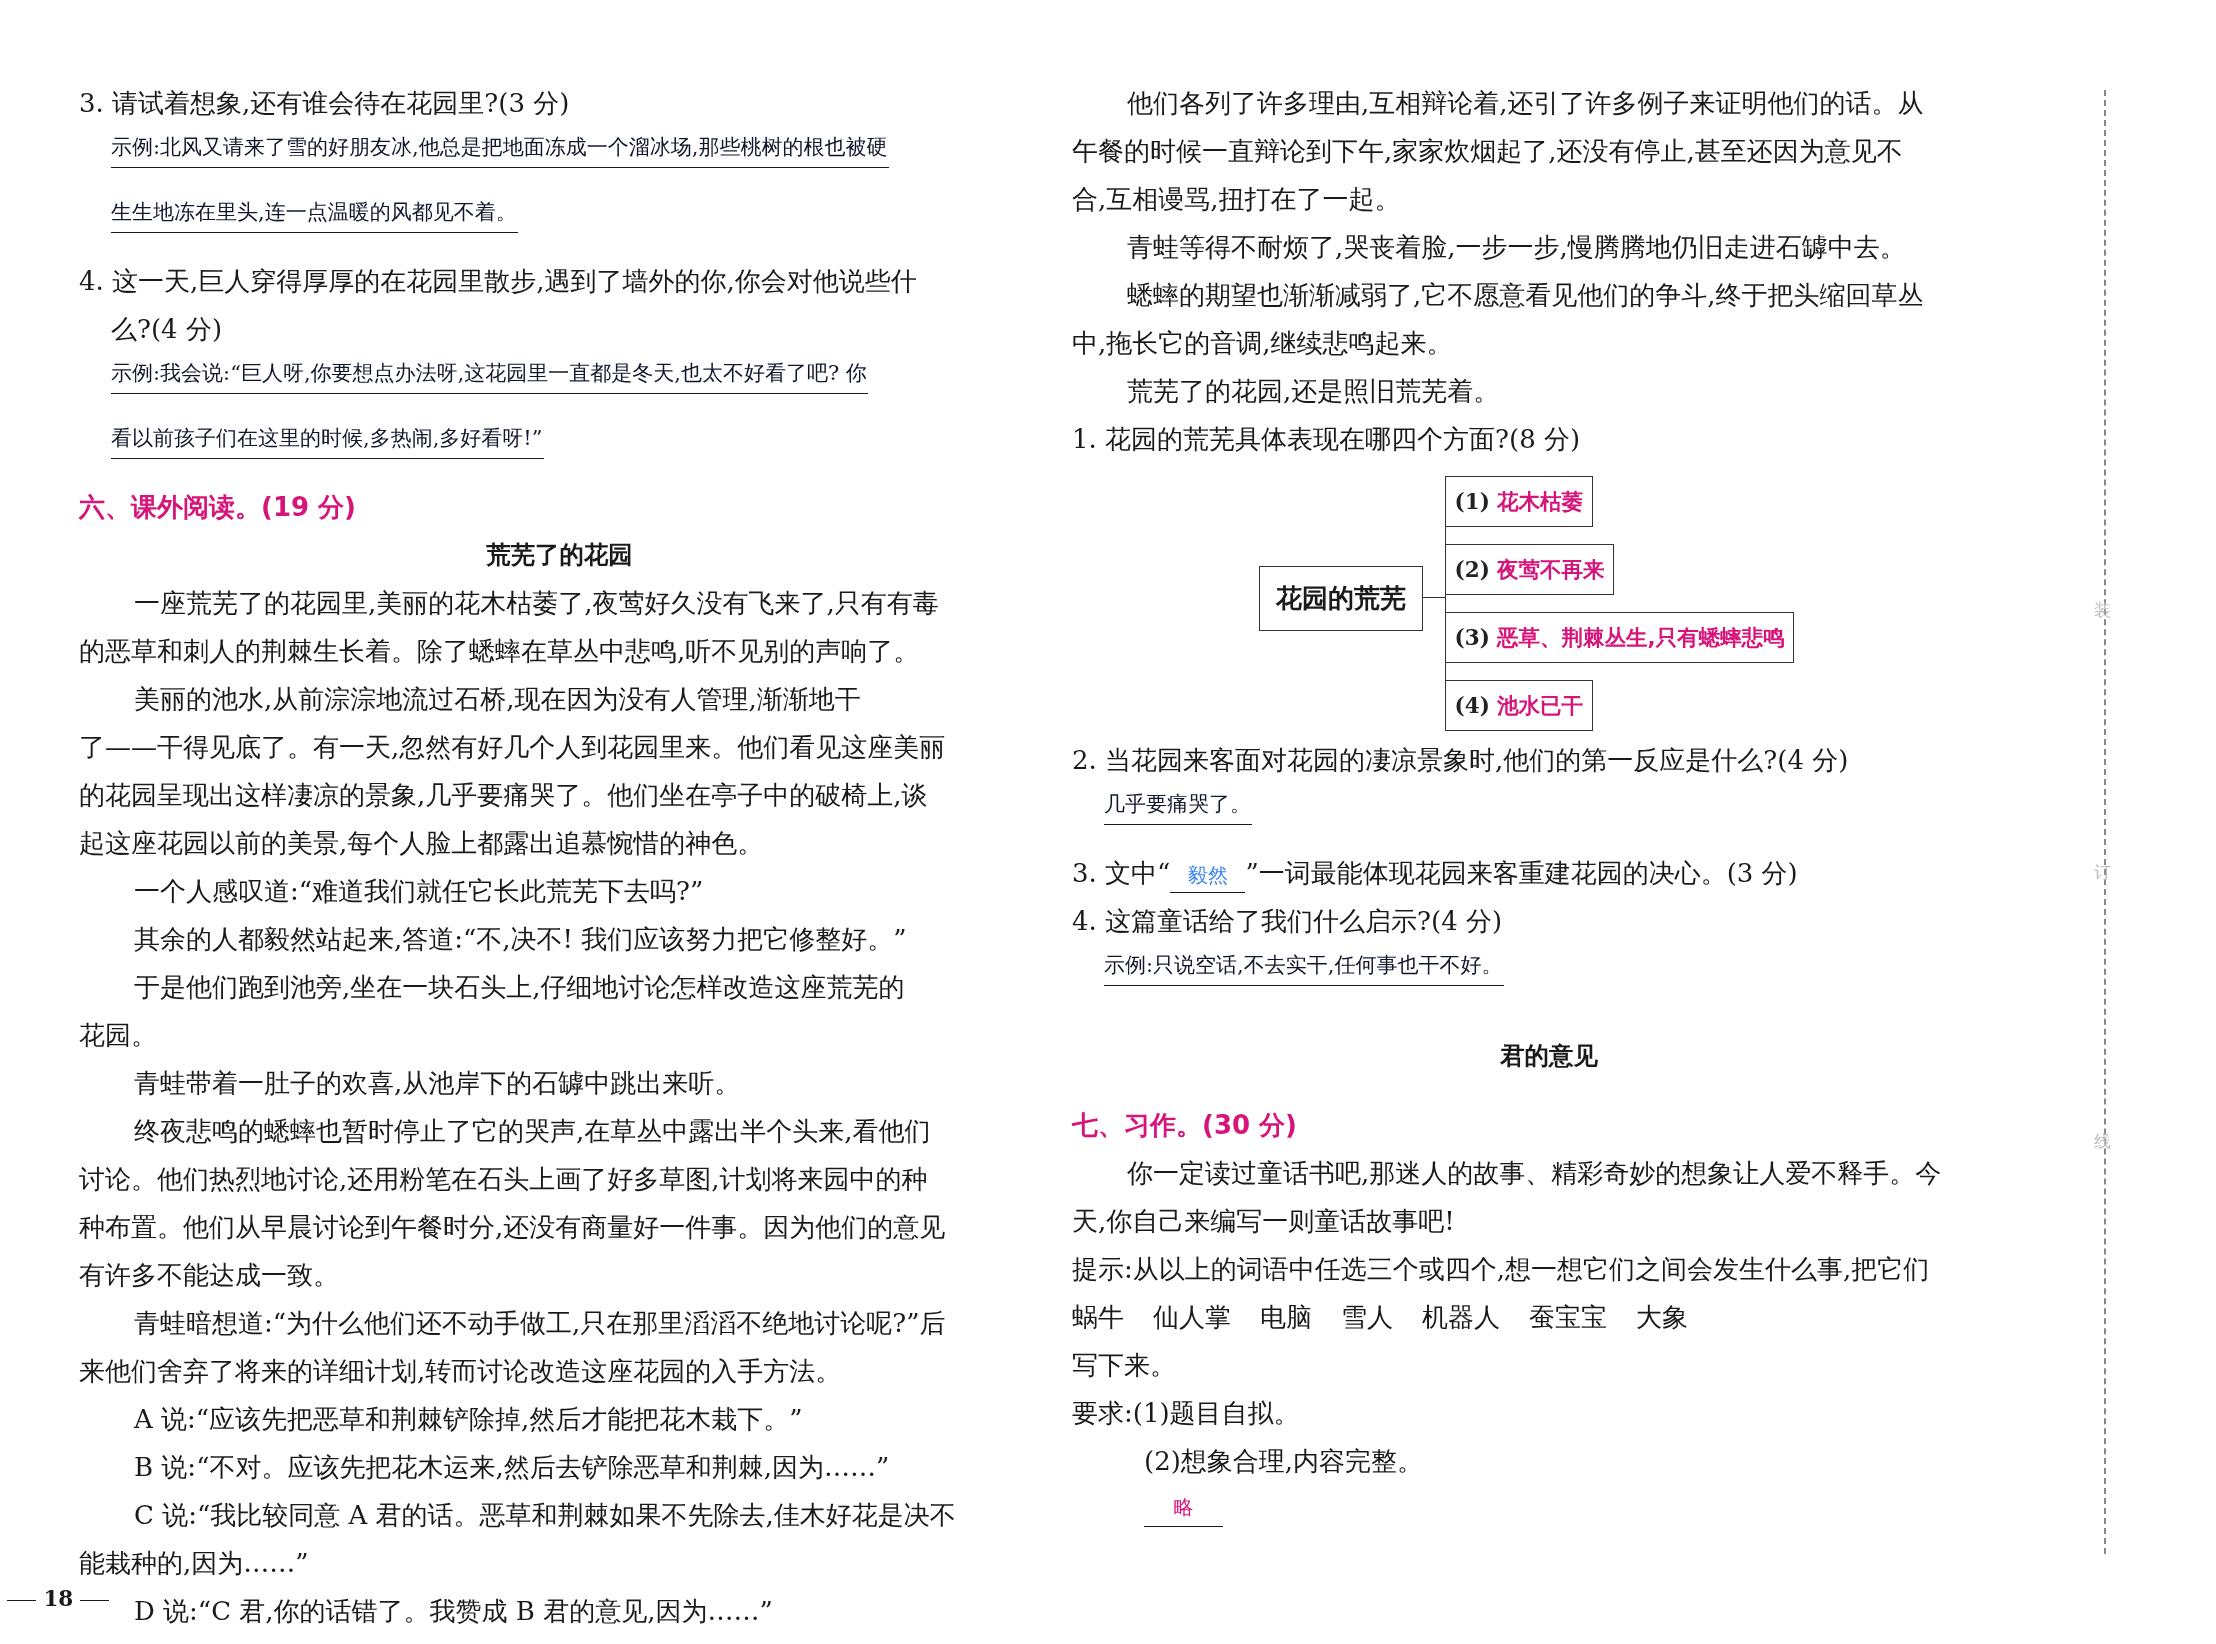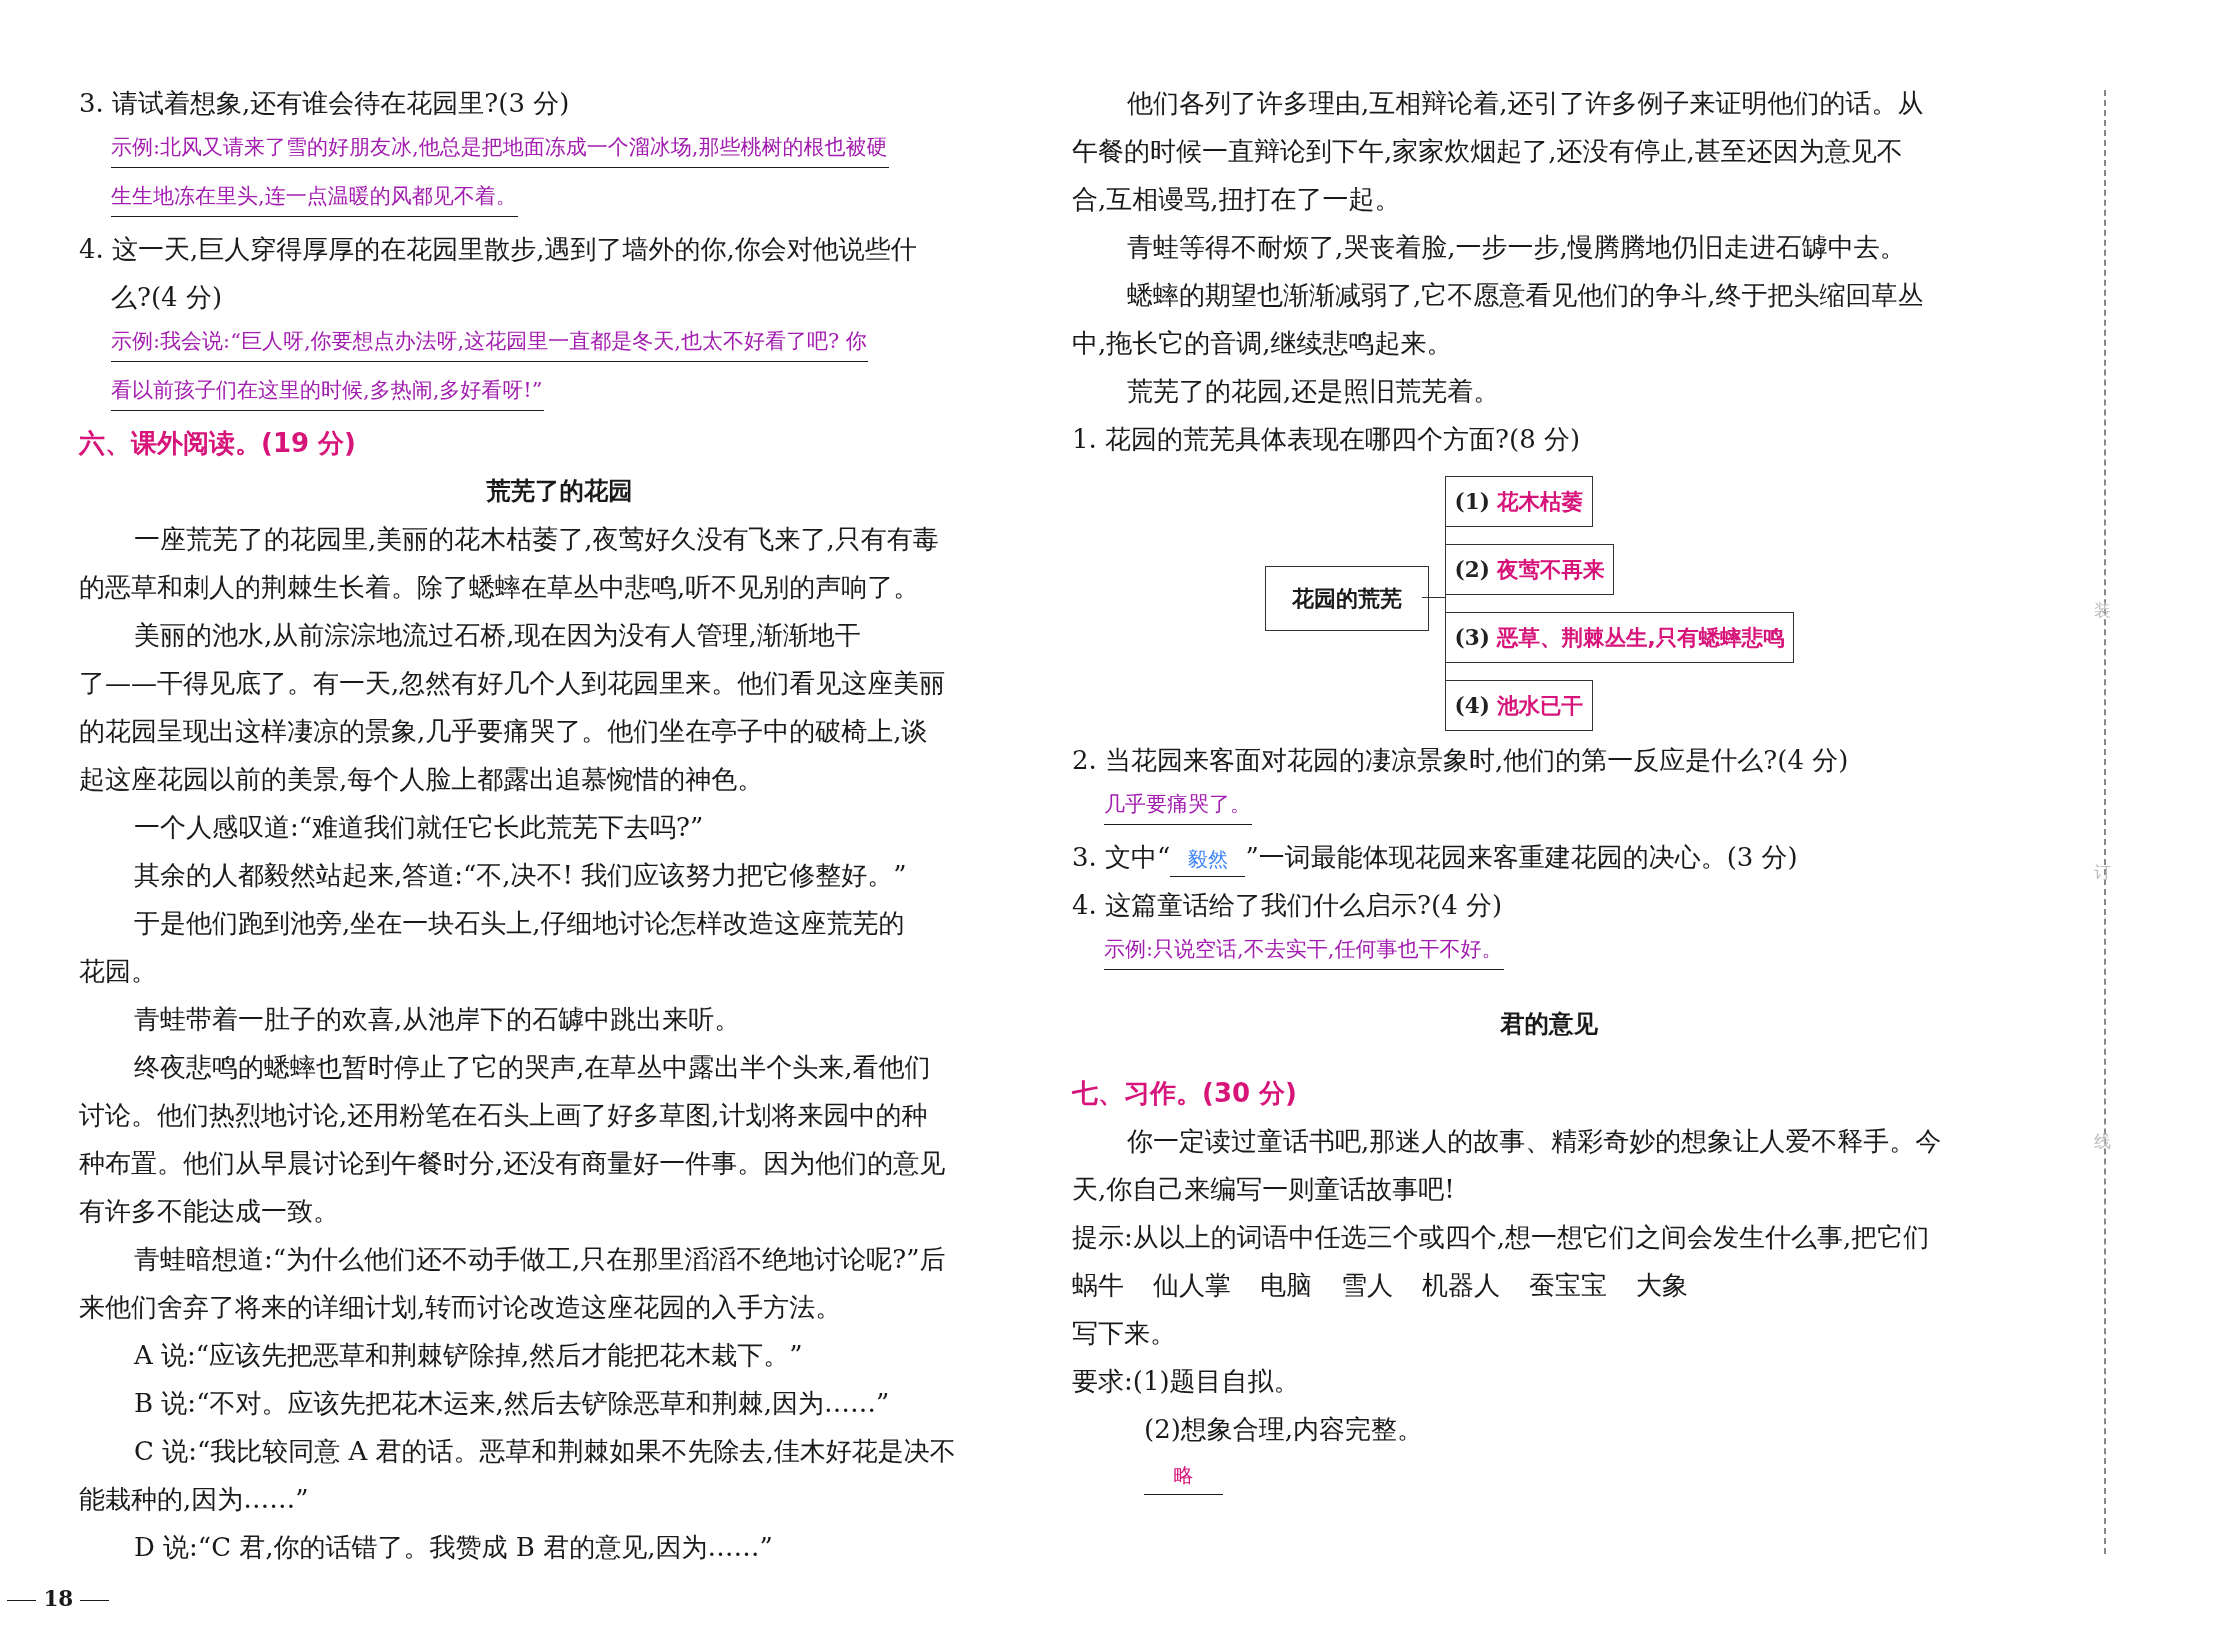--- a/index.html
+++ b/index.html
@@ -4,27 +4,27 @@
 <style>
   html, body { margin:0; padding:0; background:#fff; }
   body { width:2216px; height:1645px; position:relative; overflow:hidden;
          font-family:"DejaVu Serif", "Liberation Serif", serif; color:#1a1a1a; }
   .col { position:absolute; top:79px; }
   .col-left { left:79px; width:961px; }
   .col-right { left:1072px; width:954px; }
   .line { font-size:26px; line-height:48px; white-space:nowrap; }
   .indent { padding-left:55px; }
   .q { font-size:26px; line-height:48px; white-space:nowrap; }
-  .ans { color:#a21caf; font-size:21px; line-height:48px; white-space:nowrap;
-         border-bottom:1.4px solid #1a1a1a; display:inline-block; line-height:40px; margin-bottom:8px; padding-right:1.4px; }
+  .ans { color:#0f172a; font-size:21px; line-height:48px; white-space:nowrap;
+         border-bottom:1.4px solid #1a1a1a; display:inline-block; line-height:40px; margin-bottom:24px; padding-right:1.4px; }
   .section { color:#d6147a; font-weight:bold; font-size:26px; line-height:48px; font-family:"DejaVu Sans", sans-serif; }
   .title { text-align:center; font-weight:bold; font-size:24.4px; line-height:48px; font-family:"DejaVu Sans", sans-serif; }
   .diagram { position:relative; height:273px; }
   .diag-root { position:absolute; left:187px; top:103px; width:162px; height:63px; border:1.4px solid #333;
-               display:flex; align-items:center; justify-content:center; font-weight:bold; font-size:22px; font-family:"DejaVu Sans", sans-serif;margin-left:6px; }
+               display:flex; align-items:center; justify-content:center; font-weight:bold; font-size:26px; font-family:"DejaVu Sans", sans-serif; }
   .diag-hline { position:absolute; height:1.4px; background:#333; }
   .diag-vline { position:absolute; width:1.4px; background:#333; }
   .diag-box { position:absolute; left:373px; height:49px; border:1.4px solid #333; display:flex; align-items:center;
               padding:0 8.6px; font-size:21.5px; white-space:nowrap; }
   .diag-box .num { color:#222; margin-right:7.2px; font-weight:bold; }
   .diag-box .txt { color:#d6147a; font-weight:bold; font-family:"DejaVu Sans", sans-serif; }
   .blank { display:inline-block; width:75px; border-bottom:1.4px solid #1a1a1a; text-align:center; color:#3b82f6; font-size:20px; line-height:33px; }
   .words span { margin-right:29px; }
   .lue { display:inline-block; margin-left:72px; width:79px; border-bottom:1.4px solid #1a1a1a; text-align:center; color:#d6147a; font-size:20px; line-height:37px; margin-top:4.3px; }
   .binding { position:absolute; left:2104px; top:90px; height:1464px; border-left:2.2px dashed #888; }

